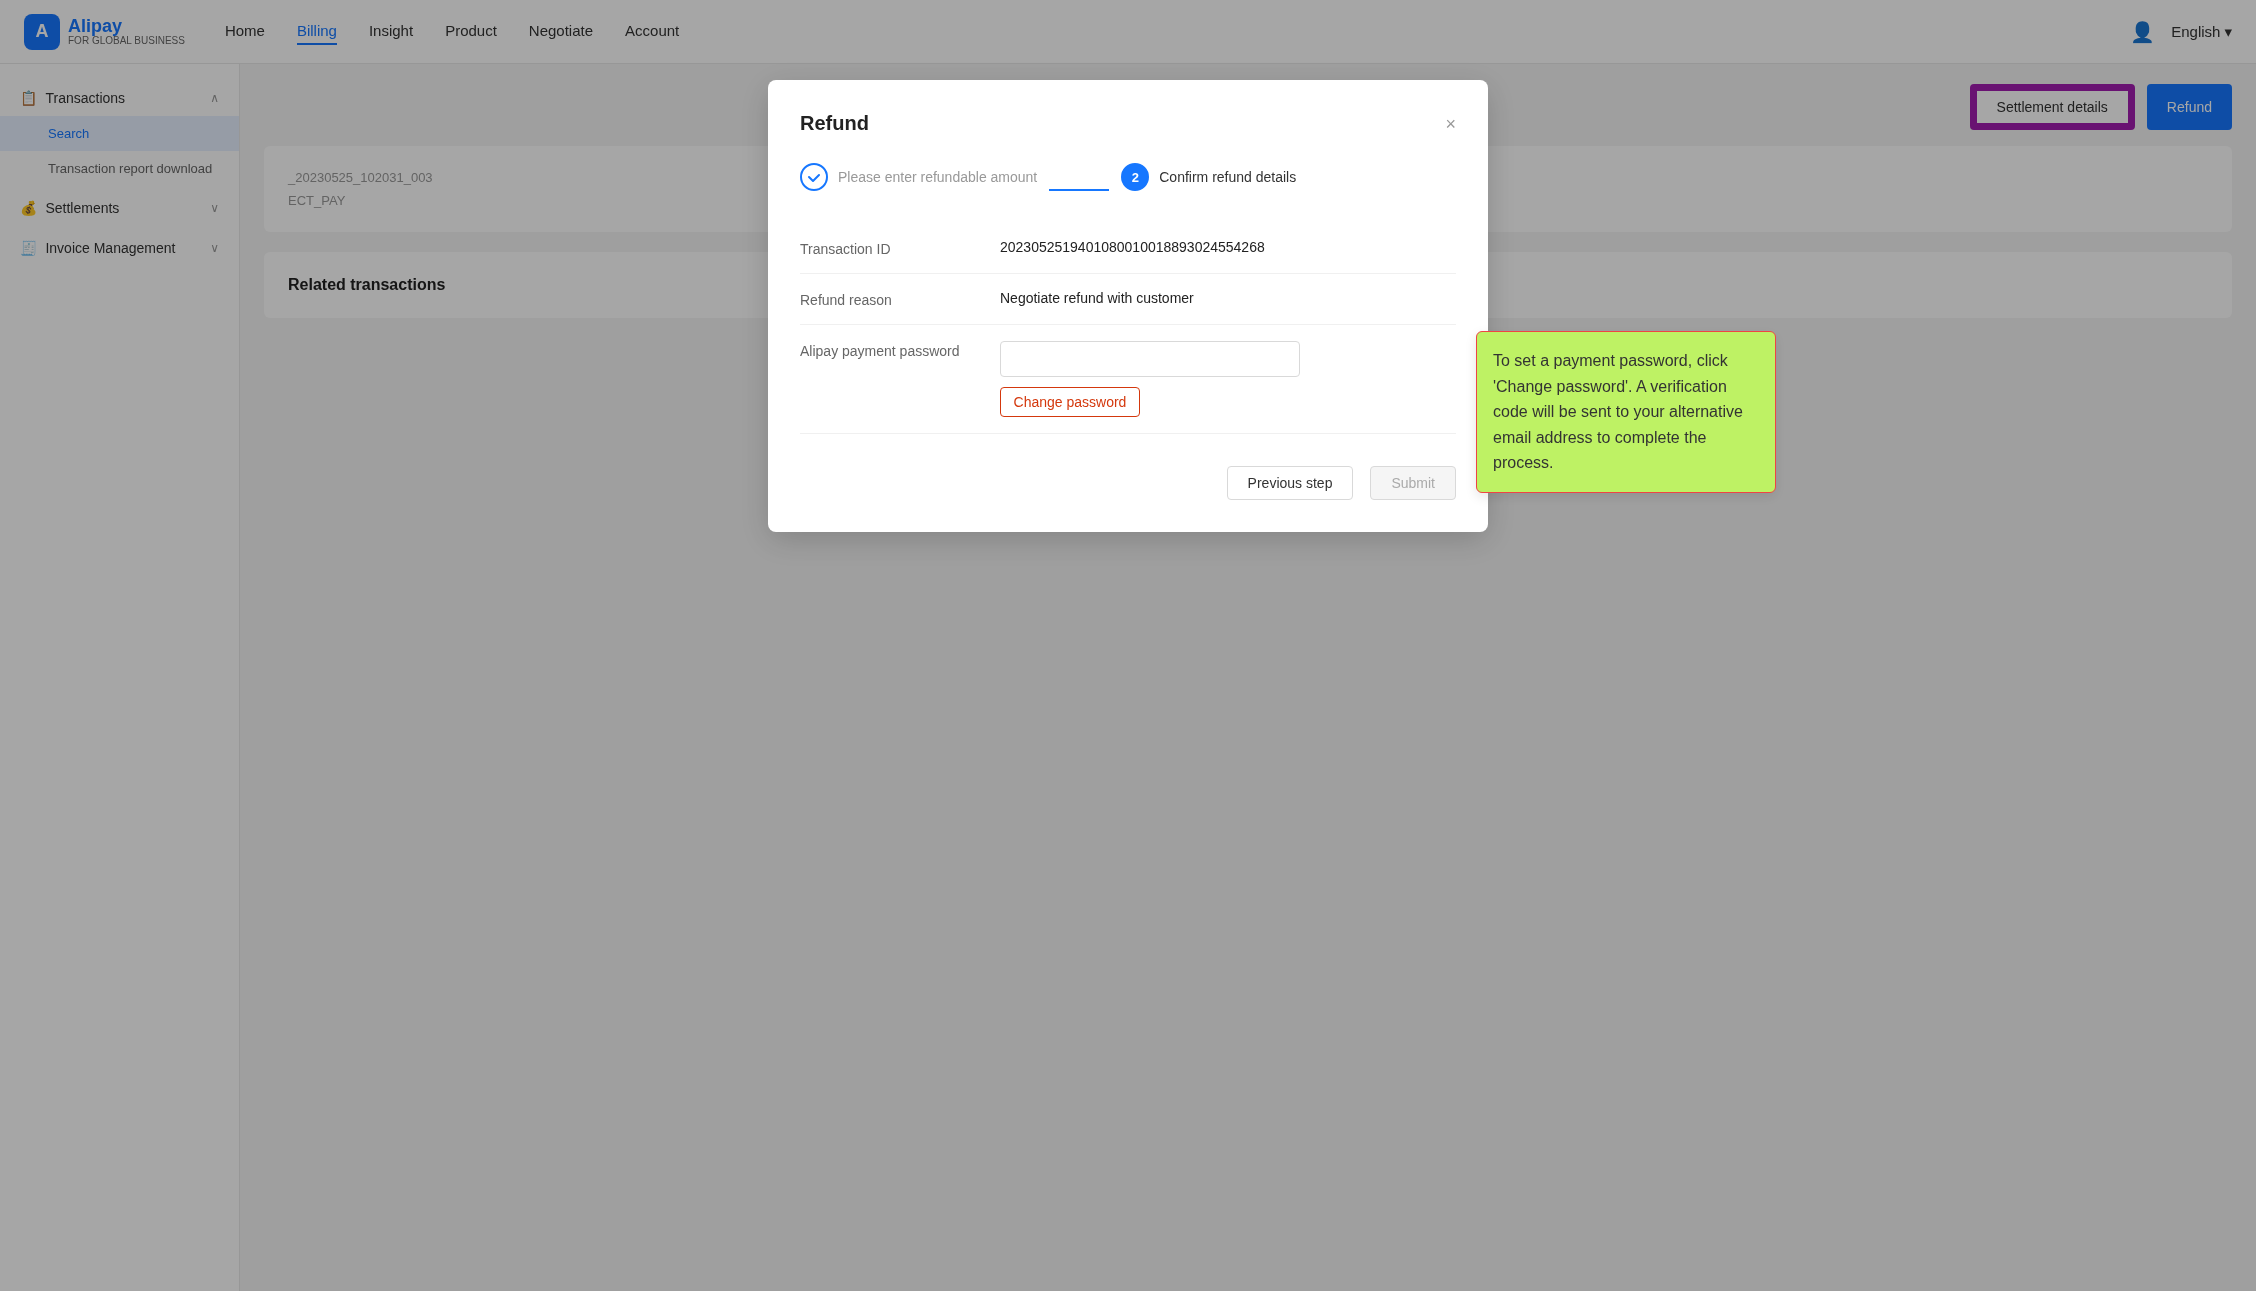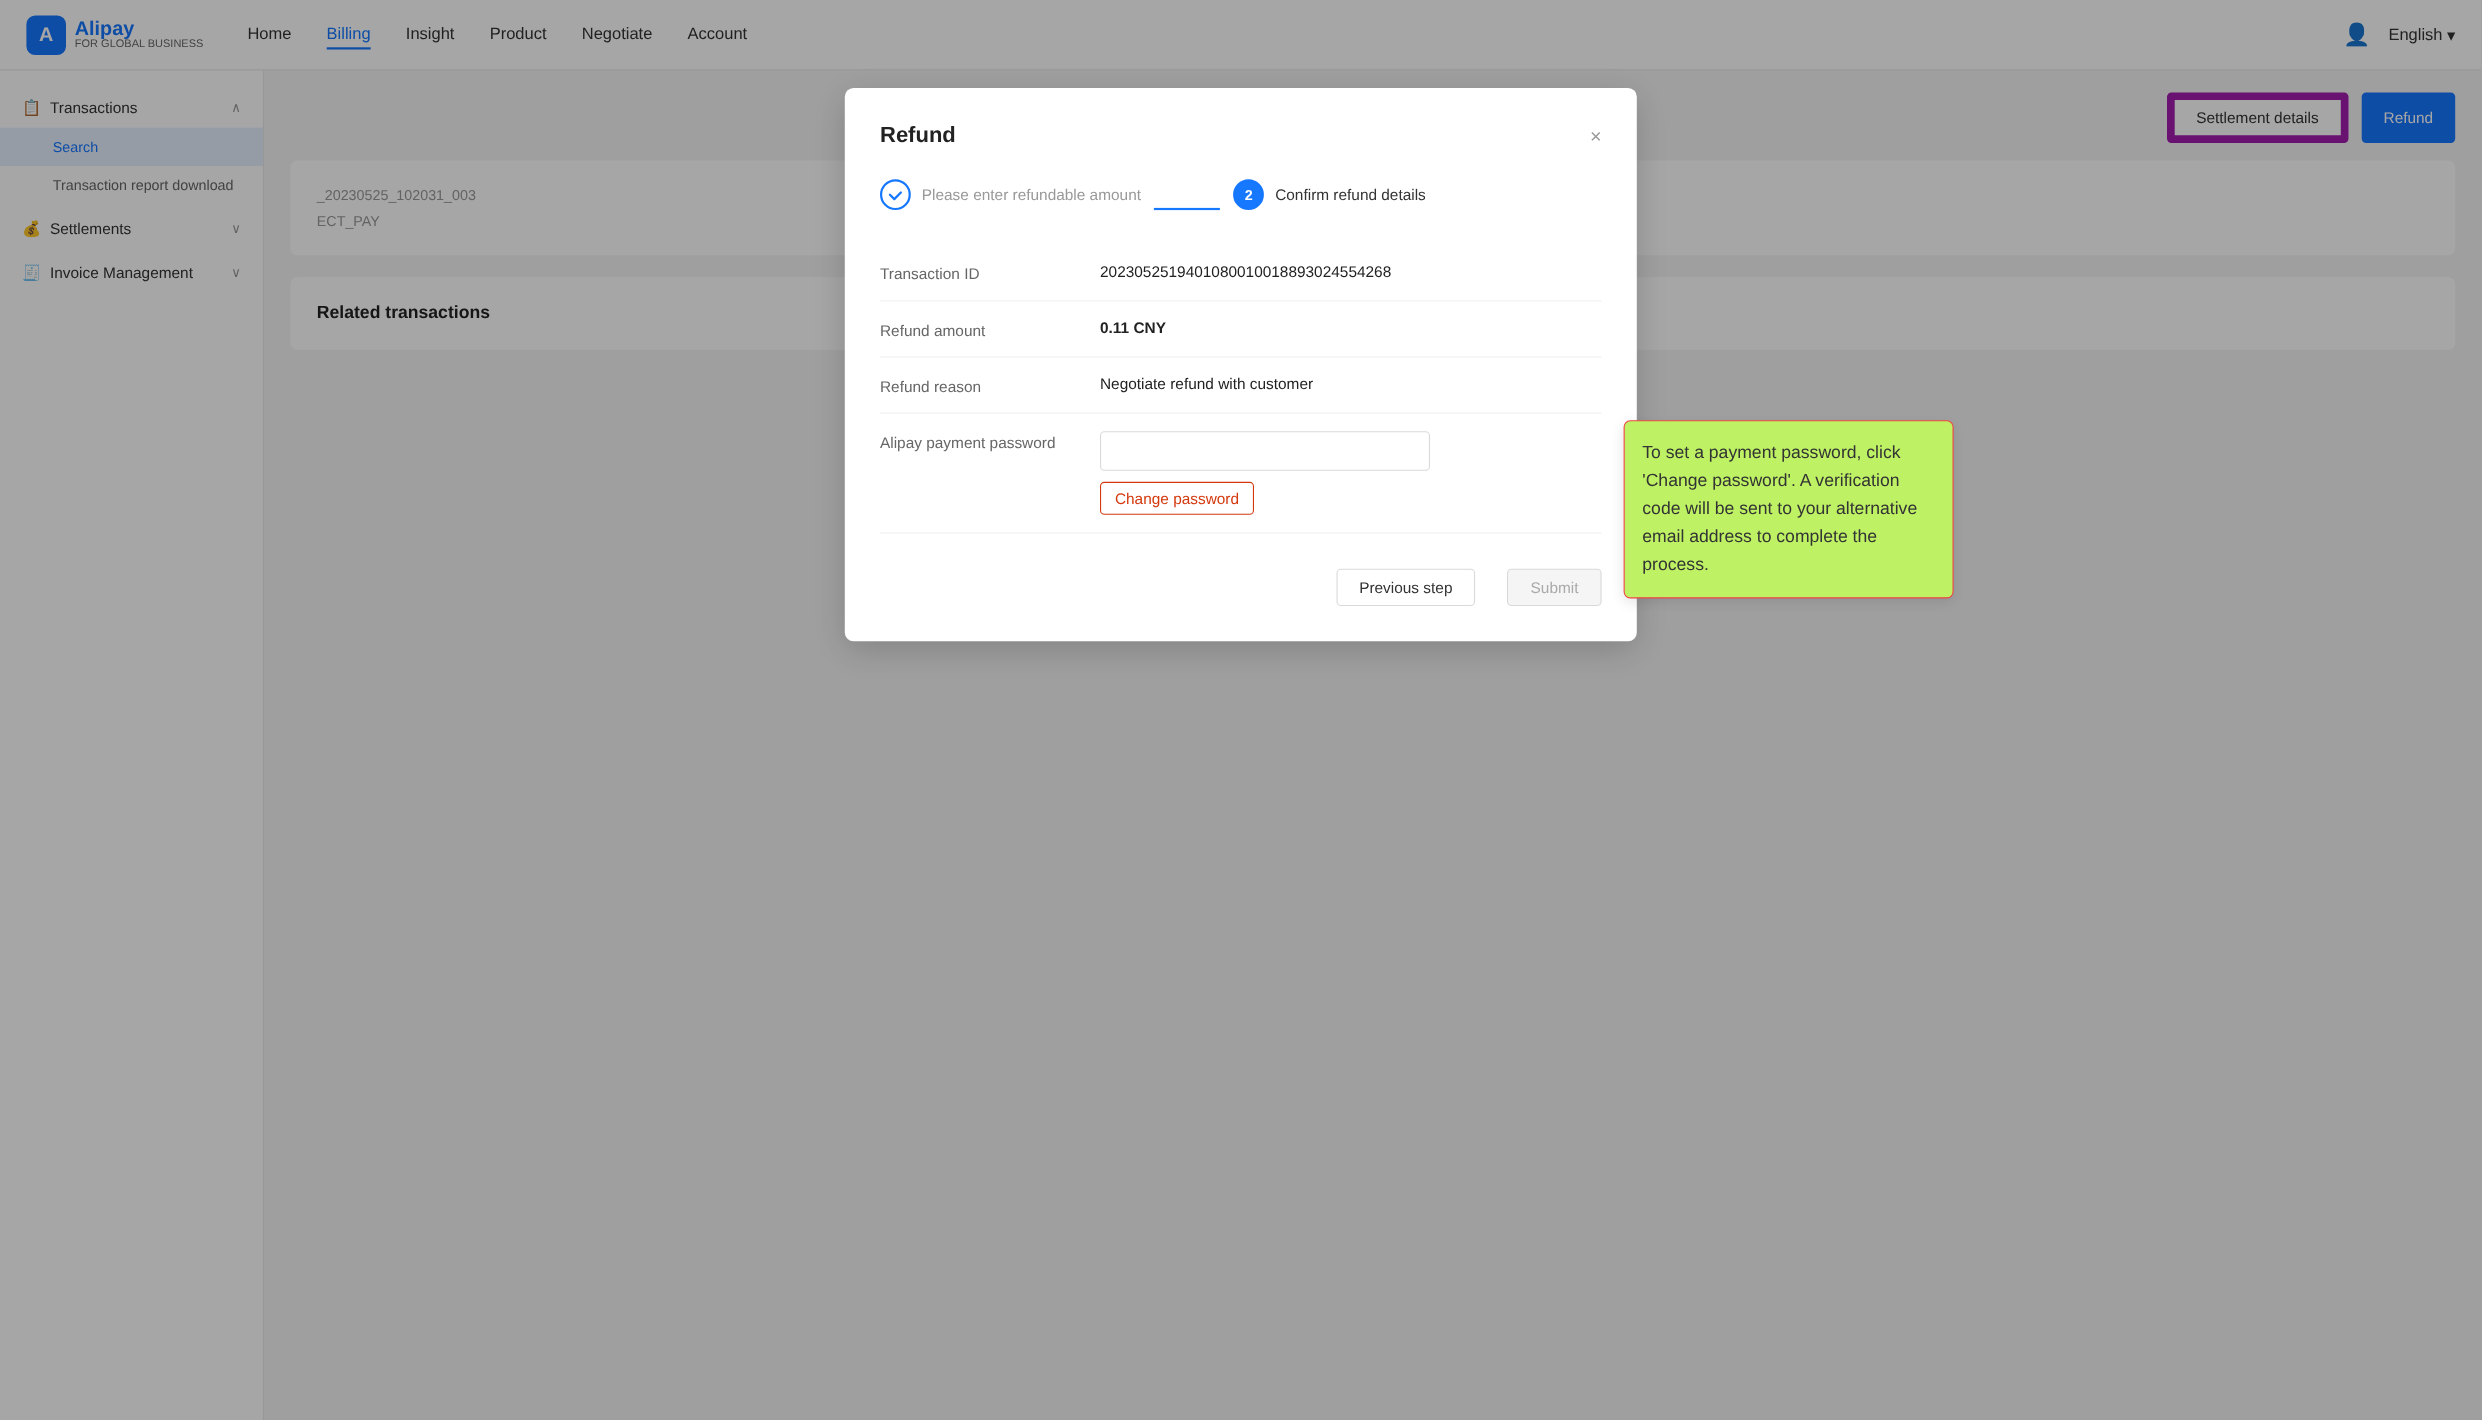--- a/index.html
+++ b/index.html
@@ -113,21 +113,21 @@
     
     .tooltip-box {
       background: #bef264; border: 1px solid #ef4444; border-radius: 6px;
       padding: 16px; font-size: 16px; color: #333; line-height: 1.6;
       width: 300px; box-shadow: 0 4px 12px rgba(0,0,0,0.1);
       position: absolute; right: -320px; top: -10px;
     }
 
     
     .modal-footer {
-      display: flex; justify-content: flex-end; gap: 29px; margin-top: 32px;
+      display: flex; justify-content: flex-end; gap: 17px; margin-top: 32px;
     }
     .btn-default {
       padding: 8px 20px; border: 1px solid #d9d9d9; border-radius: 4px;
       background: #fff; font-size: 14px; color: #333; cursor: pointer;
     }
     .btn-primary {
       padding: 8px 20px; border: 1px solid #d9d9d9; border-radius: 4px;
       background: #f5f5f5; font-size: 14px; color: #aaa; cursor: not-allowed;
     }
 
@@ -253,24 +253,20 @@
         </div>
         <span class="step-label">Confirm refund details</span>
       </div>
     </div>
 
     <div class="form-row">
       <div class="form-label">Transaction ID</div>
       <div class="form-value">2023052519401080010018893024554268</div>
     </div>
 
-    <div class="form-row">
-      <div class="form-label">Refund amount</div>
-      <div class="form-value bold">0.11 CNY</div>
-    </div>
 
     <div class="form-row">
       <div class="form-label">Refund reason</div>
       <div class="form-value">Negotiate refund with customer</div>
     </div>
 
     <div class="form-row">
       <div class="form-label">Alipay payment password</div>
       <div class="form-value" style="position:relative;">
         <div class="password-field-area">

